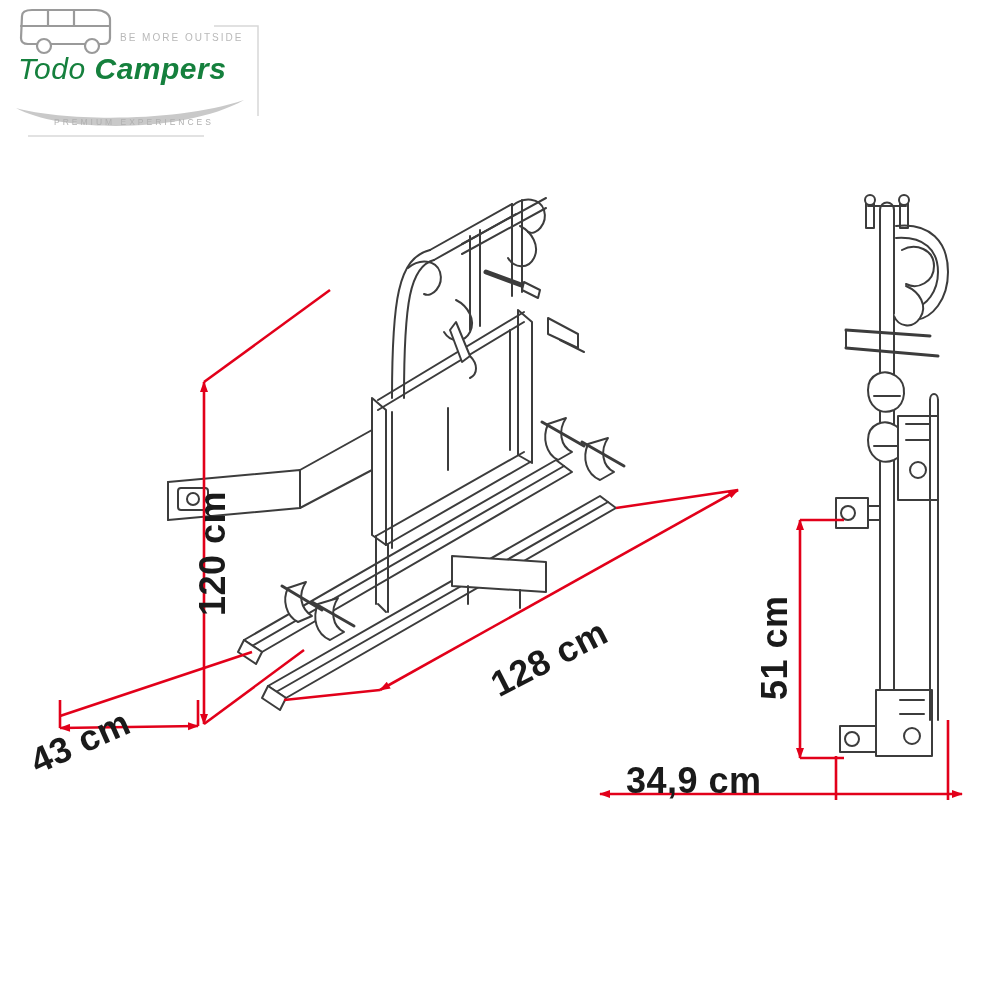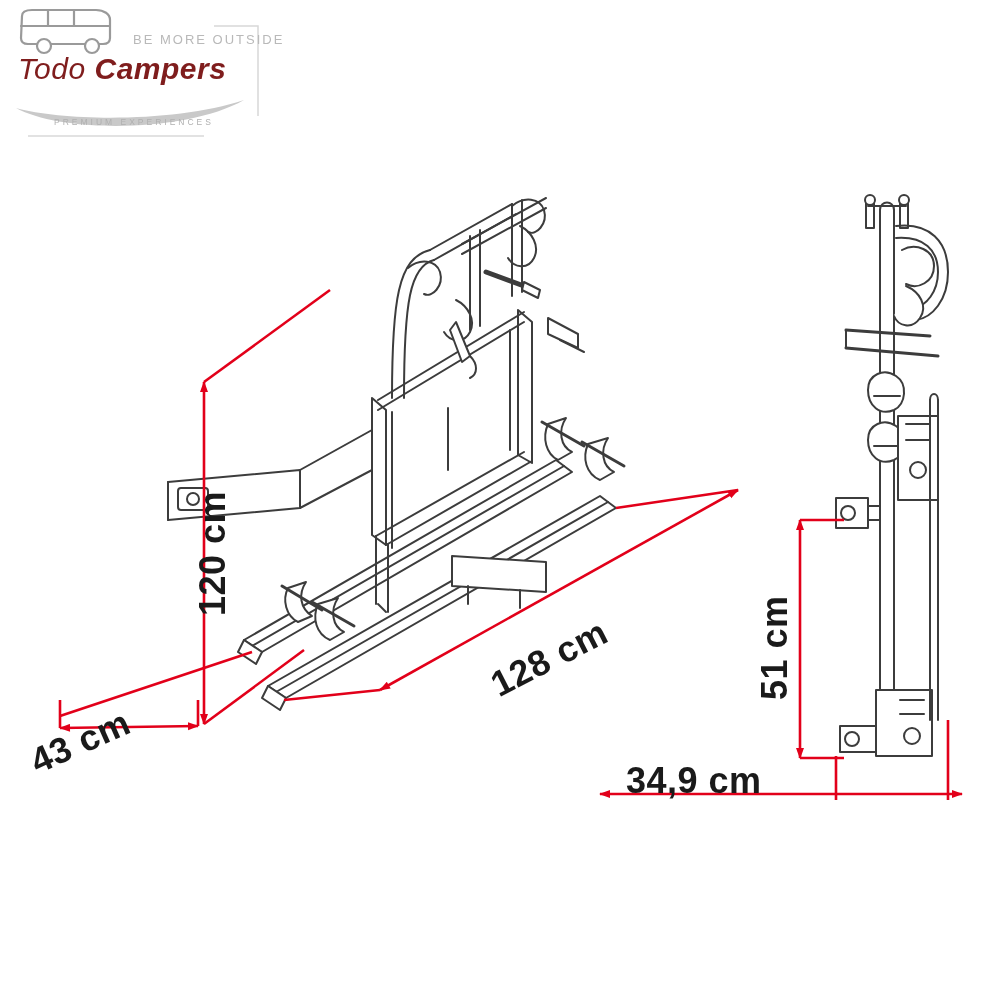--- a/index.html
+++ b/index.html
@@ -27,36 +27,35 @@
     width: 260px;
     height: 140px;
   }
   .logo-text {
     position: absolute;
     left: 10px;
     top: 48px;
     font-size: 30px;
     font-weight: bold;
     font-style: italic;
-    color: #7f1d1d;
+    color: #15803d;
     letter-spacing: 0.5px;
     white-space: nowrap;
   }
   .logo-text .light {
     font-weight: normal;
   }
   .logo-tag-top {
     position: absolute;
     left: 112px;
     top: 28px;
-    font-size: 13px;
+    font-size: 10px;
     letter-spacing: 2px;
     color: #b9b9b9;
     white-space: nowrap;
-    margin-left: 13px;
   }
   .logo-tag-bottom {
     position: absolute;
     left: 30px;
     top: 113px;
     font-size: 8.5px;
     letter-spacing: 3px;
     color: #b0b0b0;
     white-space: nowrap;
     padding-left: 16px;

